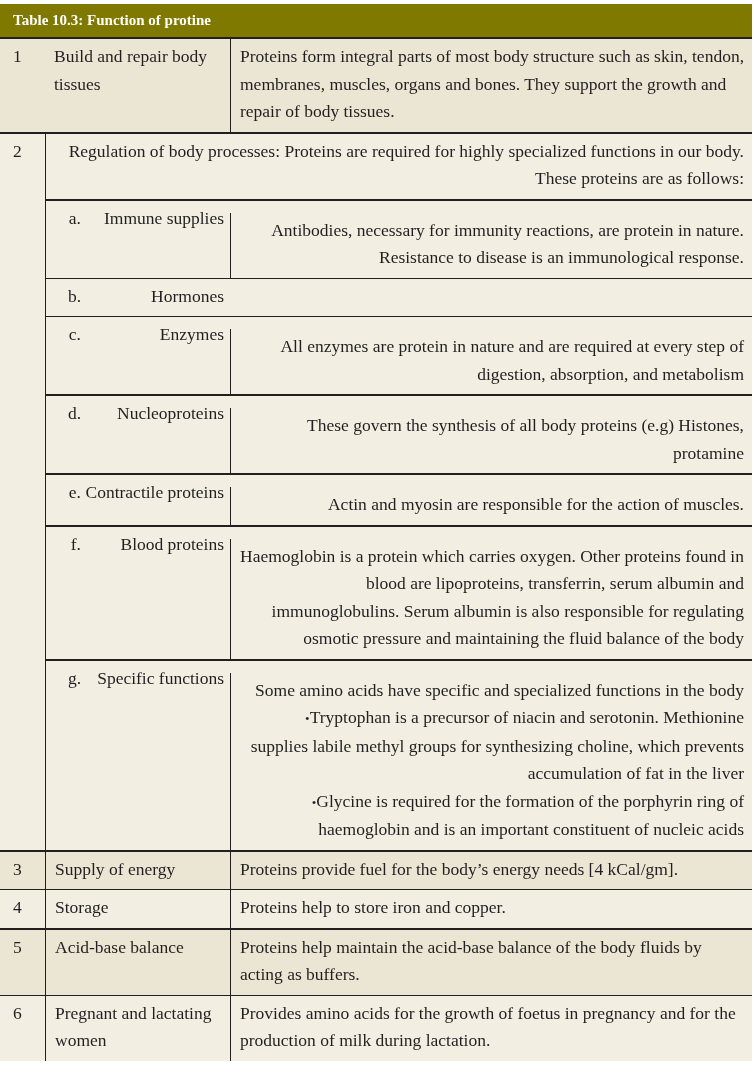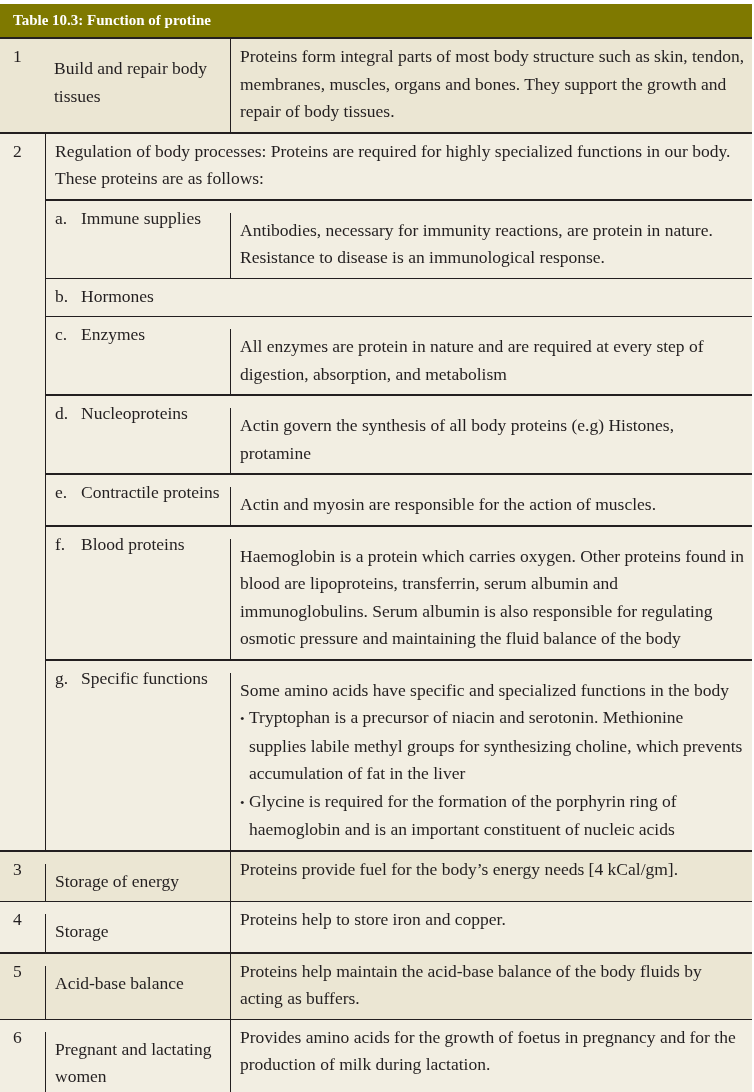--- a/index.html
+++ b/index.html
@@ -8,24 +8,24 @@
   .title-bar {
     background: #7f7900; color: #ffffff; font-weight: bold;
     font-size: 15px; height: 33px; line-height: 33px; padding-left: 13px;
     border-bottom: 2px solid #231f20;
   }
   .row { display: flex; border-bottom: 2px solid #231f20; font-size: 17.5px; line-height: 27.5px; }
   .row.thin { border-bottom: 1px solid #231f20; }
   .row.dark { background: #ebe6d3; }
   .row.light { background: #f2eee2; }
   .num { width: 45px; flex: none; padding: 4px 0 6px 13px; box-sizing: border-box; }
-  .label { width: 185px; flex: none; padding: 4px 8px 6px 9px; box-sizing: border-box; border-left: 1px solid #231f20; margin-top: 12px; }
+  .label { width: 185px; flex: none; padding: 4px 8px 6px 9px; box-sizing: border-box; border-left: 1px solid #231f20; }
   .row1 .label { border-left: none; padding-left: 9px; }
   .desc { flex: 1; padding: 4px 8px 6px 9px; box-sizing: border-box; border-left: 1px solid #231f20; }
-  .span { flex: 1; border-left: 1px solid #231f20; }
+  .span { flex: 1; border-left: 1px solid #231f20; text-align: right; }
   .span-intro { padding: 4px 8px 6px 9px; border-bottom: 2px solid #231f20; }
   .sub { display: flex; border-bottom: 1px solid #231f20; }
   .sub.thick { border-bottom: 2px solid #231f20; }
   .sub:last-child { border-bottom: none; }
   .sub-letter { width: 35px; flex: none; padding: 4px 0 6px 9px; box-sizing: border-box; }
   .sub-label { width: 149px; flex: none; padding: 4px 6px 6px 0; box-sizing: border-box; }
   .sub-desc { flex: 1; padding: 4px 8px 6px 9px; box-sizing: border-box; border-left: 1px solid #231f20; margin-top: 12px; }
   .bullet { padding-left: 9px; text-indent: -9px; font-family: Liberation Serif, serif; }
   .bullet .dot { font-size: 13px; display: inline-block; width: 9px; text-indent: 0; }
 </style>
@@ -56,21 +56,21 @@
         <div class="sub-label">Hormones</div>
       </div>
       <div class="sub thick">
         <div class="sub-letter">c.</div>
         <div class="sub-label">Enzymes</div>
         <div class="sub-desc">All enzymes are protein in nature and are required at every step of digestion, absorption, and metabolism</div>
       </div>
       <div class="sub thick">
         <div class="sub-letter">d.</div>
         <div class="sub-label">Nucleoproteins</div>
-        <div class="sub-desc">Actin govern the synthesis of all body proteins (e.g) Histones, protamine</div>
+        <div class="sub-desc">These govern the synthesis of all body proteins (e.g) Histones, protamine</div>
       </div>
       <div class="sub thick">
         <div class="sub-letter">e.</div>
         <div class="sub-label">Contractile proteins</div>
         <div class="sub-desc">Actin and myosin are responsible for the action of muscles.</div>
       </div>
       <div class="sub thick">
         <div class="sub-letter">f.</div>
         <div class="sub-label">Blood proteins</div>
         <div class="sub-desc">Haemoglobin is a protein which carries oxygen. Other proteins found in blood are lipoproteins, transferrin, serum albumin and immunoglobulins. Serum albumin is also responsible for regulating osmotic pressure and maintaining the fluid balance of the body</div>
@@ -82,21 +82,21 @@
           <div>Some amino acids have specific and specialized functions in the body</div>
           <div class="bullet"><span class="dot">•</span><span>Tryptophan is a precursor of niacin and serotonin. Methionine supplies labile methyl groups for synthesizing choline, which prevents accumulation of fat in the liver</span></div>
           <div class="bullet"><span class="dot">•</span><span>Glycine is required for the formation of the porphyrin ring of haemoglobin and is an important constituent of nucleic acids</span></div>
         </div>
       </div>
     </div>
   </div>
 
   <div class="row dark thin">
     <div class="num">3</div>
-    <div class="label">Storage of energy</div>
+    <div class="label">Supply of energy</div>
     <div class="desc">Proteins provide fuel for the body’s energy needs [4 kCal/gm].</div>
   </div>
 
   <div class="row light">
     <div class="num">4</div>
     <div class="label">Storage</div>
     <div class="desc">Proteins help to store iron and copper.</div>
   </div>
 
   <div class="row dark thin">

